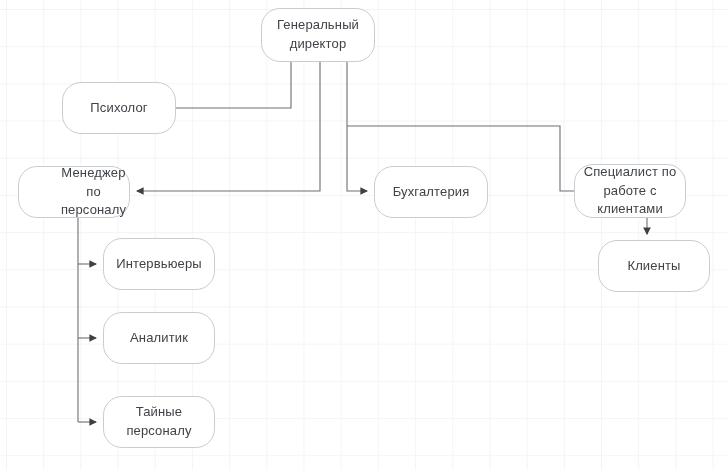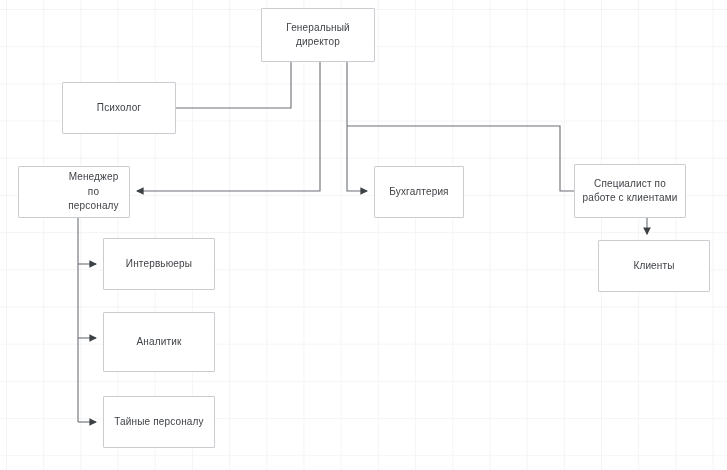--- a/index.html
+++ b/index.html
@@ -24,28 +24,28 @@
   }
   #edges {
     position: absolute;
     top: 0; left: 0;
     width: 727px; height: 470px;
     pointer-events: none;
   }
   .node {
     position: absolute;
     border: 1px solid #c9ccd1;
-    border-radius: 1px;
+    border-radius: 19px;
     background: #ffffff;
     display: flex;
     align-items: center;
     justify-content: center;
     text-align: center;
     color: #3f4247;
-    font-size: 10px;
+    font-size: 13px;
     line-height: 1.45;
     letter-spacing: 0.15px;
     padding: 2px 6px;
     box-shadow: 0 0 0 0 rgba(0,0,0,0);
     z-index: 2;
   }
   .node span { display: block; }
 </style>
 </head>
 <body>
@@ -85,29 +85,29 @@
   </div>
 
   <div class="node" style="left:18px; top:166px; width:112px; height:52px;padding-left:45px;">
     <span>Менеджер по<br>персоналу</span>
   </div>
 
   <div class="node" style="left:103px; top:238px; width:112px; height:52px;">
     <span>Интервьюеры</span>
   </div>
 
-  <div class="node" style="left:103px; top:312px; width:112px; height:60px;">
+  <div class="node" style="left:103px; top:312px; width:112px; height:52px;">
     <span>Аналитик</span>
   </div>
 
   <div class="node" style="left:103px; top:396px; width:112px; height:52px;">
     <span>Тайные персоналу</span>
   </div>
 
-  <div class="node" style="left:374px; top:166px; width:90px; height:52px;">
+  <div class="node" style="left:374px; top:166px; width:114px; height:52px;">
     <span>Бухгалтерия</span>
   </div>
 
   <div class="node" style="left:574px; top:164px; width:112px; height:54px;">
     <span>Специалист по<br>работе с клиентами</span>
   </div>
 
   <div class="node" style="left:598px; top:240px; width:112px; height:52px;">
     <span>Клиенты</span>
   </div>

